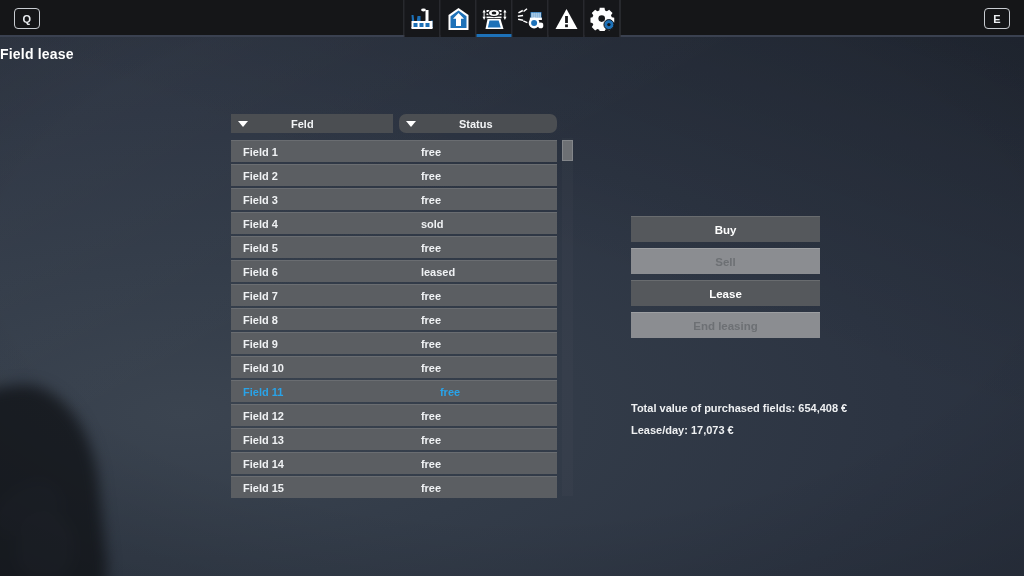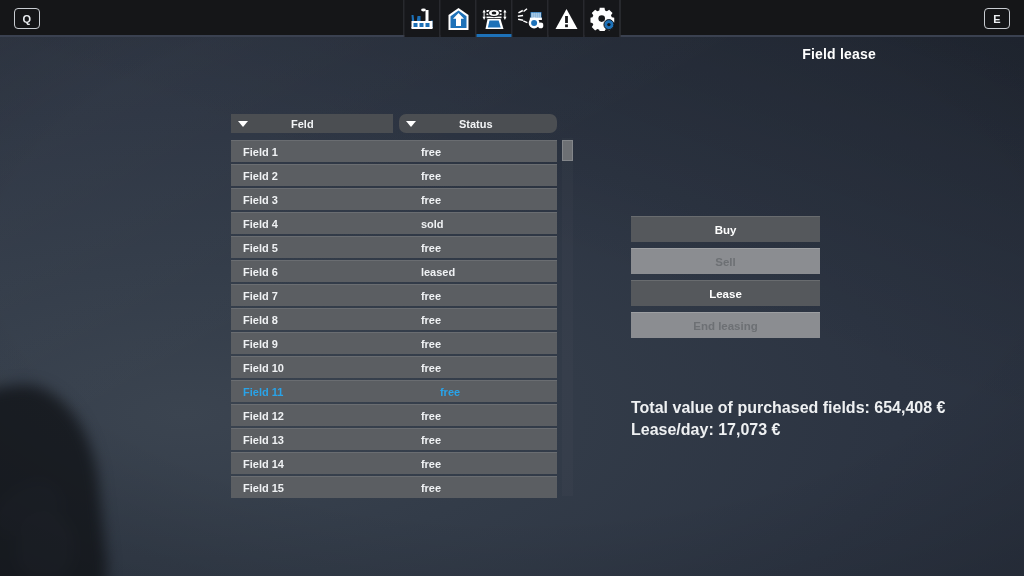--- a/index.html
+++ b/index.html
@@ -134,21 +134,21 @@
     background: #1d71b8;
   }
   .tab svg { display: block; }
 
   
   .page-title {
     position: absolute;
     top: 46px;
     left: 0;
     width: 876px;
-    text-align: right;
+    text-align: left;
     font-size: 14px;
     font-weight: bold;
     color: #ffffff;
     letter-spacing: 0.2px;
   }
 
   
   .table-wrap {
     position: absolute;
     left: 231px;
@@ -247,21 +247,21 @@
     background: #8b8d91;
     color: #6d7074;
     border-top: 1px solid rgba(255,255,255,0.16);
   }
 
   
   .summary {
     position: absolute;
     left: 631px;
     top: 397px;
-    font-size: 16px;
+    font-size: 11px;
     font-weight: bold;
     color: #eef0f2;
     line-height: 22px;
     white-space: nowrap;
   }
 </style>
 </head>
 <body>
 
 <div id="screen">

